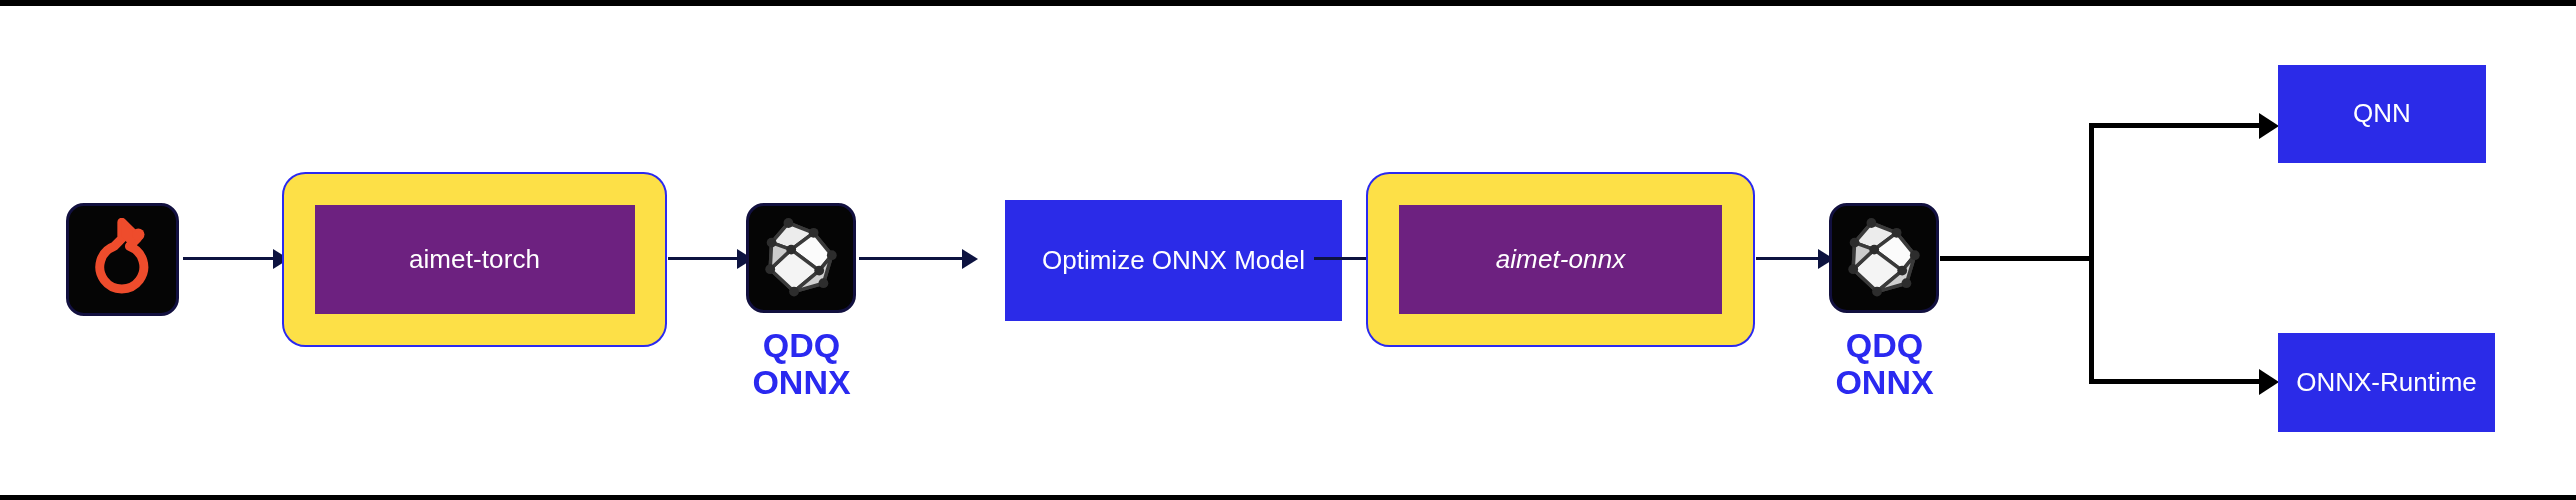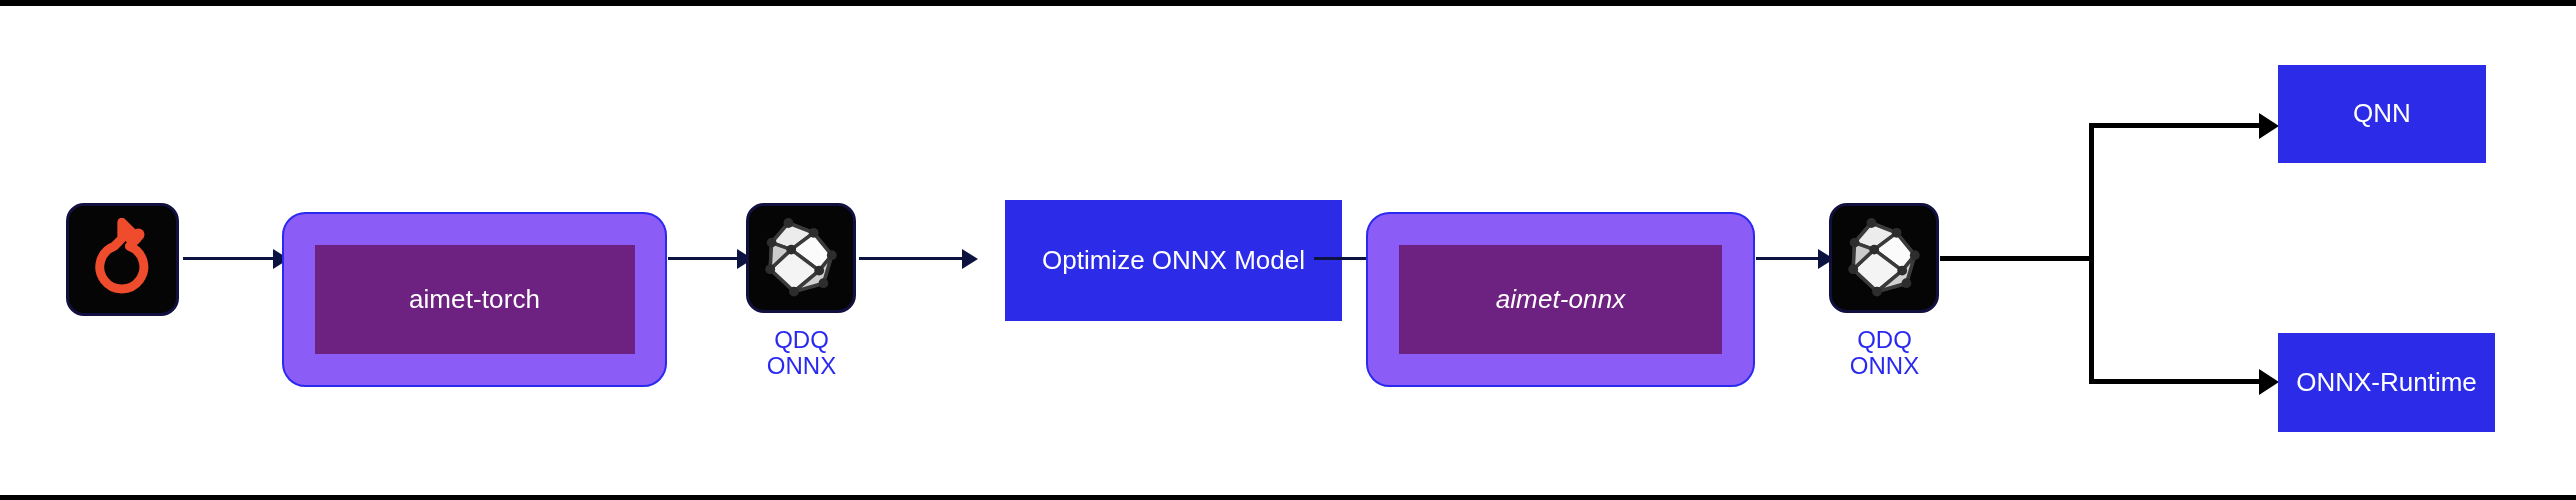--- a/index.html
+++ b/index.html
@@ -37,27 +37,26 @@
     border: 3.4px solid #12103f;
     border-radius: 18px;
     display: flex;
     align-items: center;
     justify-content: center;
     overflow: hidden;
   }
 
   
   .aimet-wrap {
-    background: #8b5cf6;
+    background: #fde047;
     border: 2.7px solid #2a29f0;
     border-radius: 23.4px;
     display: flex;
     align-items: center;
     justify-content: center;
-    margin-top: 40px;
   }
   .aimet-inner {
     background: #6d2180;
     display: flex;
     align-items: center;
     justify-content: center;
     color: #ffffff;
     font-size: 26px;
     font-weight: 400;
     letter-spacing: 0.1px;
@@ -75,22 +74,22 @@
     font-size: 26px;
     font-weight: 400;
     line-height: 1.22;
     padding: 4px 11px;
   }
 
   
   .caption {
     position: absolute;
     color: #2a29f0;
-    font-weight: normal;
-    font-size: 24px;
+    font-weight: bold;
+    font-size: 34px;
     text-align: center;
     line-height: 1.08;
     white-space: pre-line;
   }
 
   
   .conn { position: absolute; }
   .conn-line {
     position: absolute;
     background: #0d1340;

